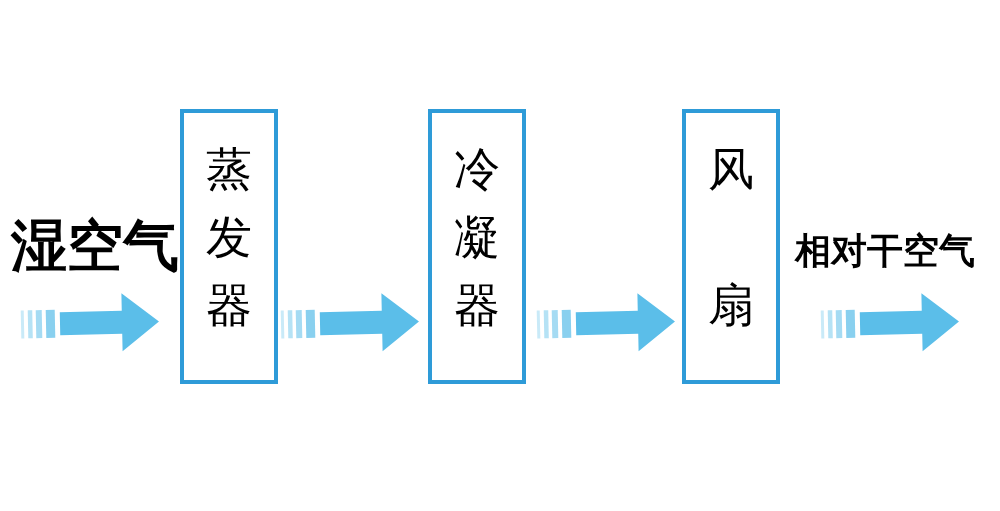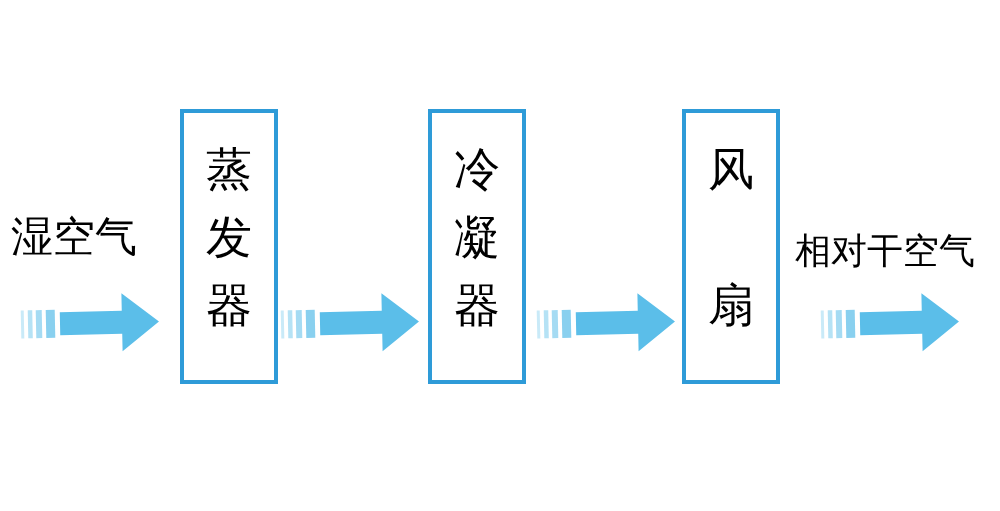--- a/index.html
+++ b/index.html
@@ -15,28 +15,28 @@
   }
 
   .flow-label {
     position: absolute;
     white-space: nowrap;
     color: #000000;
   }
   .inlet-label {
     left: 11px;
     top: 209px;
-    font-size: 42px;
-    font-weight: 400;
+    font-size: 56px;
+    font-weight: 700;
   }
   .outlet-label {
     left: 795px;
     top: 227px;
     font-size: 36px;
-    font-weight: 400;
+    font-weight: 700;
   }
 
   .process-box {
     position: absolute;
     top: 109px;
     width: 98px;
     height: 275px;
     box-sizing: border-box;
     border: 4px solid #2E9BD8;
     background: #ffffff;

